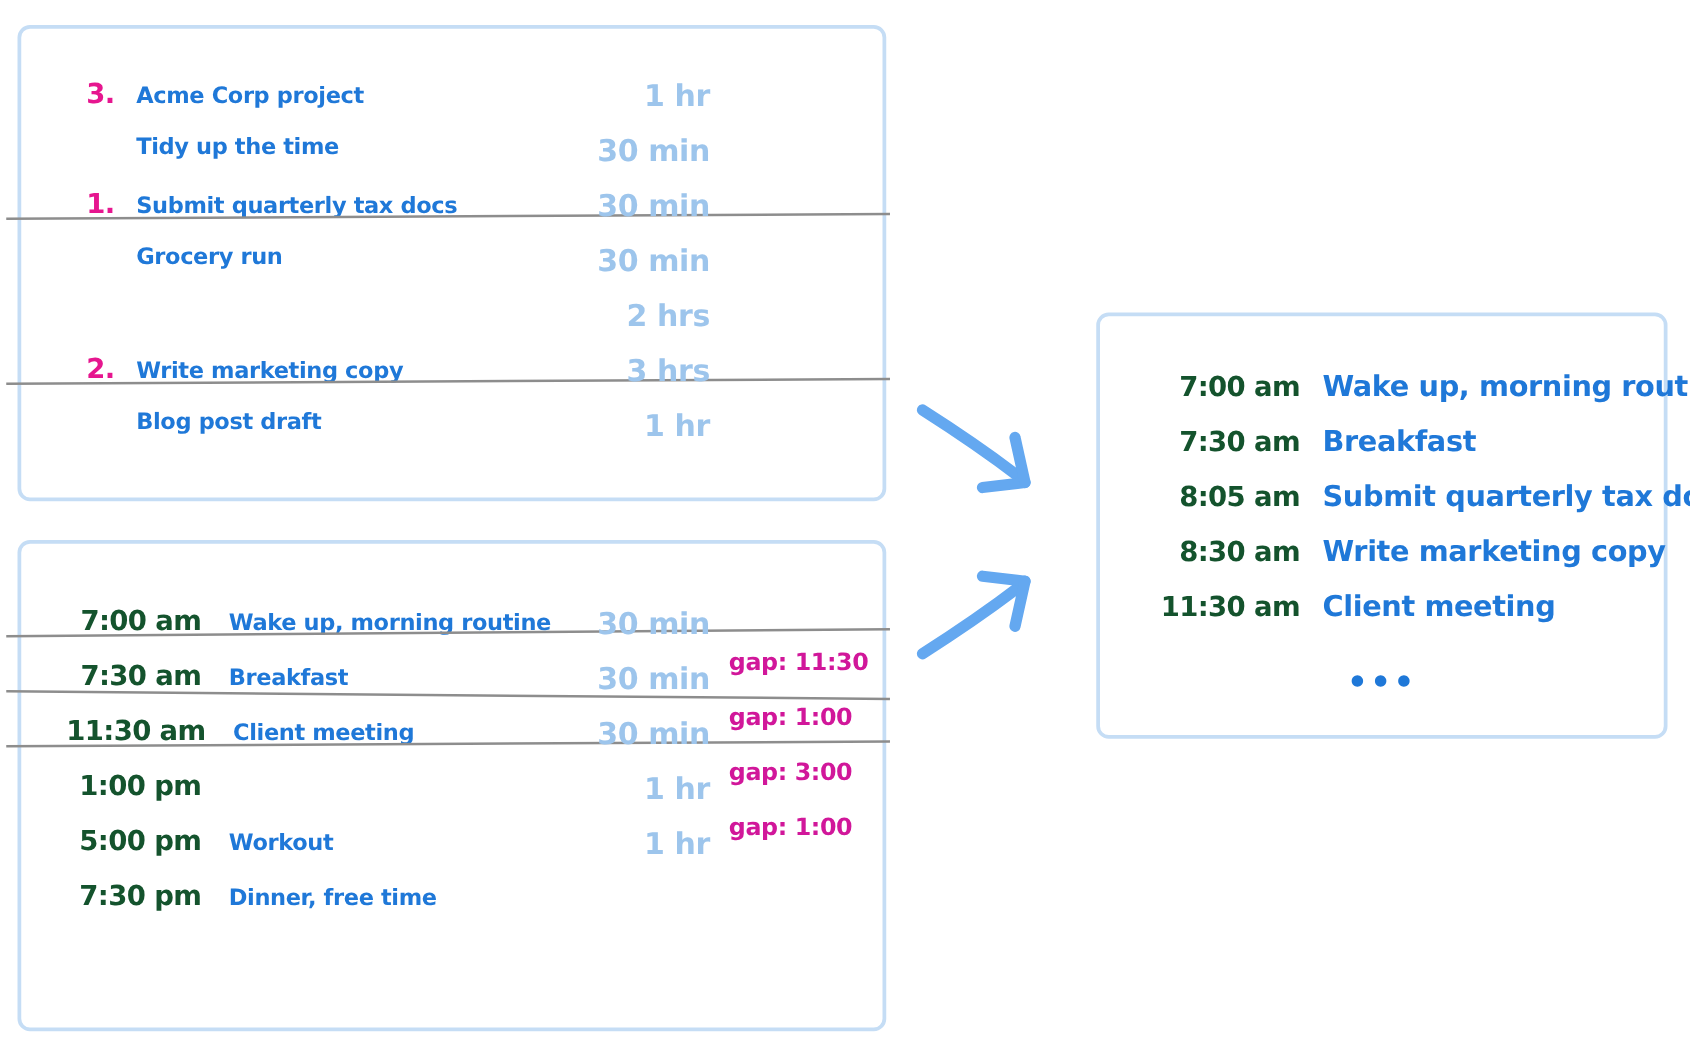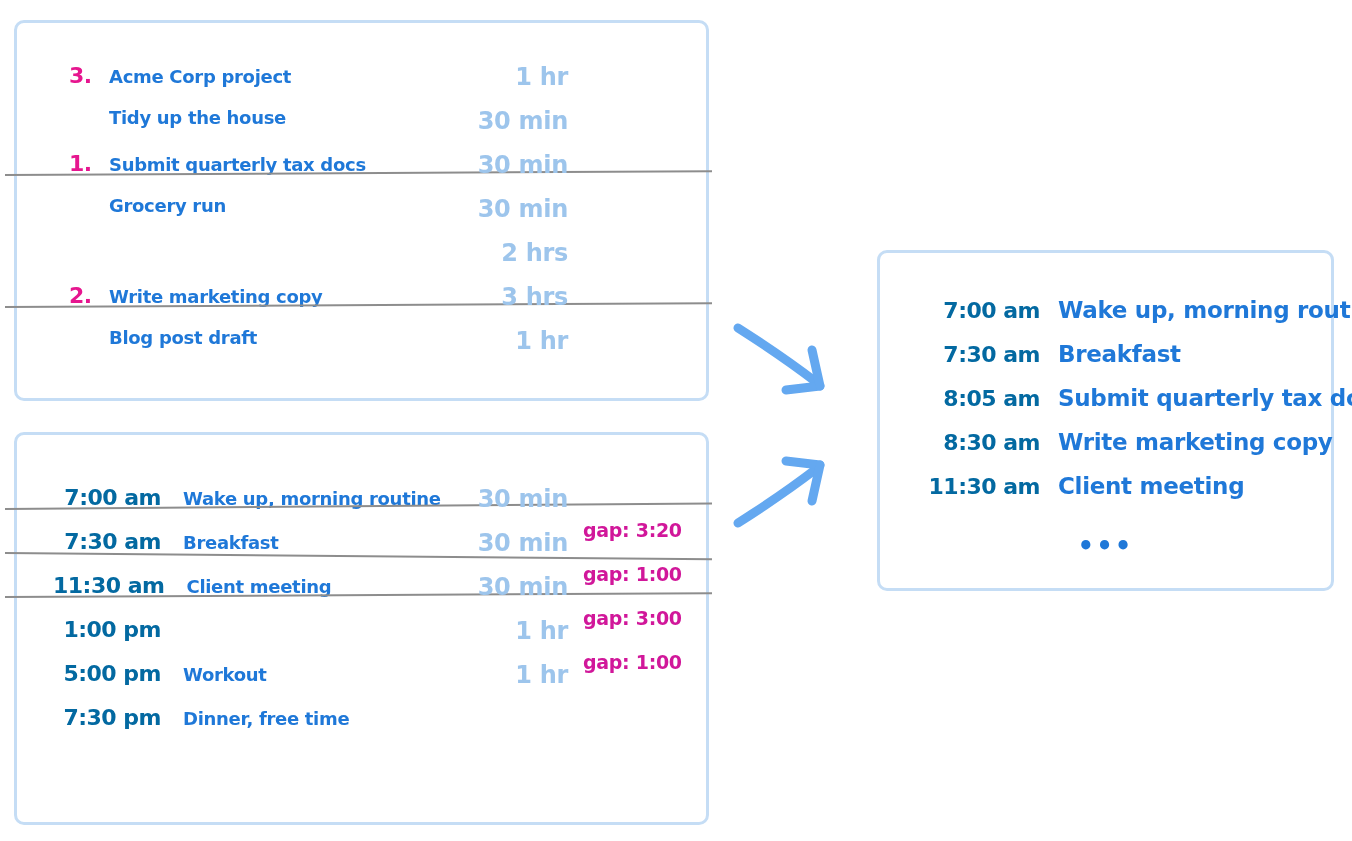--- a/index.html
+++ b/index.html
@@ -71,21 +71,21 @@
     white-space: nowrap;
   }
   .dur {
     color: #9dc5ec;
     font-size: 24px;
     text-align: right;
     white-space: nowrap;
     letter-spacing: -0.3px;
   }
   .time {
-    color: #0369a1;
+    color: #14532d;
     font-size: 22px;
     text-align: right;
     white-space: nowrap;
     letter-spacing: -0.5px;
   }
 
   
   #tasks-card .rows { padding: 40px 0 0 0; }
   #tasks-card .row  { height: 44px; padding-left: 52px; }
   #tasks-card .label{ flex: 0 0 auto; }
@@ -133,21 +133,21 @@
 
 <div class="card" id="tasks-card">
   <div class="rows">
       <div class="row">
         <span class="num">3.</span>
         <span class="label">Acme Corp project</span>
         <span class="dur">1 hr</span>
       </div>
       <div class="row">
         <span class="num"></span>
-        <span class="label">Tidy up the house</span>
+        <span class="label">Tidy up the time</span>
         <span class="dur">30 min</span>
       </div>
       <div class="row done tilt3">
         <span class="strike"></span>
         <span class="num">1.</span>
         <span class="label">Submit quarterly tax docs</span>
         <span class="dur">30 min</span>
       </div>
       <div class="row">
         <span class="num"></span>
@@ -199,21 +199,21 @@
       <div class="row">
         <span class="time">5:00 pm</span>
         <span class="label">Workout</span>
         <span class="dur">1 hr</span>
       </div>
       <div class="row">
         <span class="time">7:30 pm</span>
         <span class="label">Dinner, free time</span>
         <span class="dur"></span>
       </div>
-      <span class="gap" style="top: 84px;">gap: 3:20</span>
+      <span class="gap" style="top: 84px;">gap: 11:30</span>
       <span class="gap" style="top: 128px;">gap: 1:00</span>
       <span class="gap" style="top: 172px;">gap: 3:00</span>
       <span class="gap" style="top: 216px;">gap: 1:00</span>
     </div>
 </div>
 
 <div class="card" id="result-card">
   <div class="rows">
     <div class="row">
         <span class="time">7:00 am</span>

